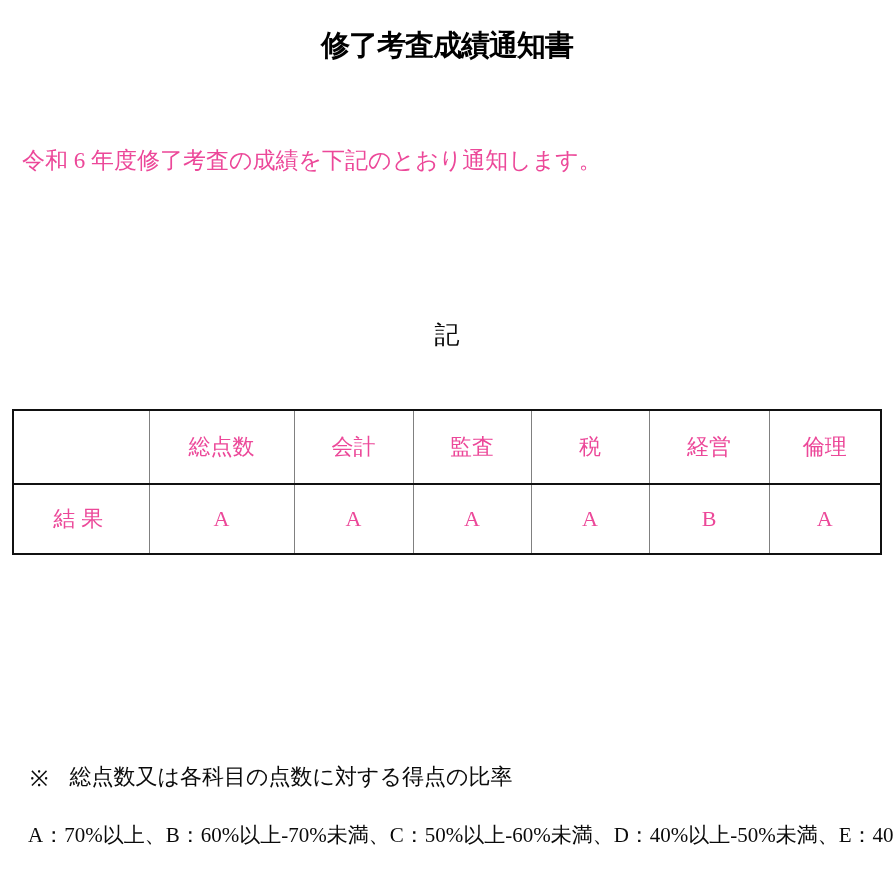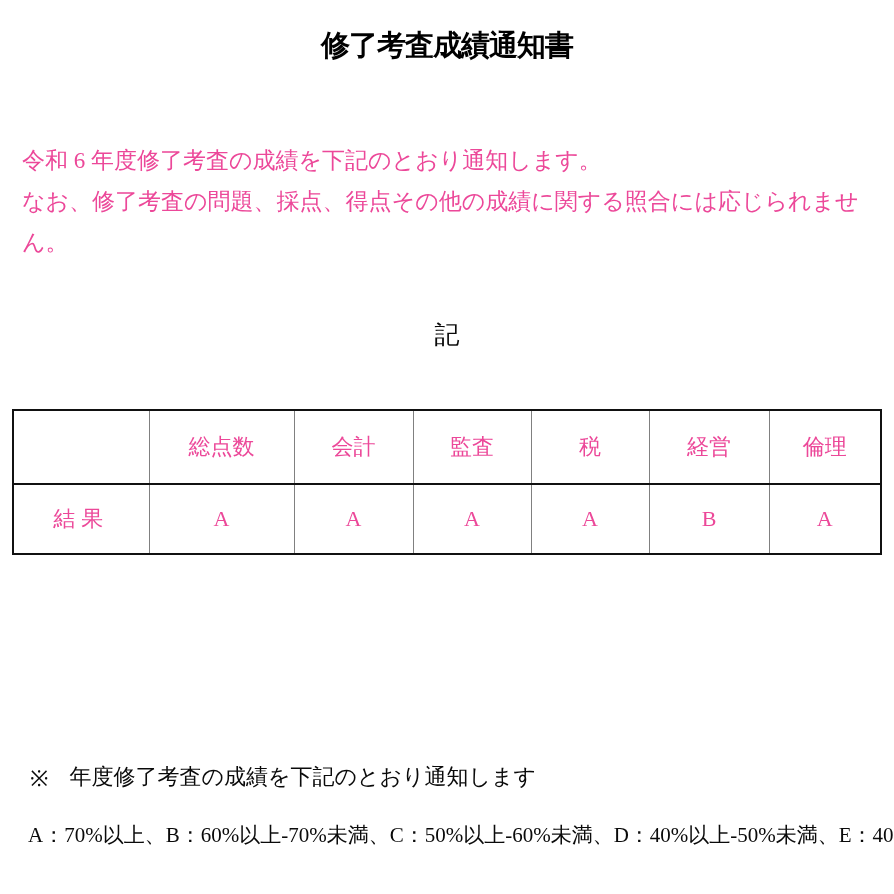--- a/index.html
+++ b/index.html
@@ -96,21 +96,20 @@
 </style>
 </head>
 <body>
 
 <div class="page">
 
   <div class="doc-title">修了考査成績通知書</div>
 
   <div class="intro">
     <div>令和 6 年度修了考査の成績を下記のとおり通知します。</div>
-    <div>なお、修了考査の問題、採点、得点その他の成績に関する照合には応じられません。</div>
   </div>
 
   <div class="section-marker">記</div>
 
   <table class="results">
     <colgroup>
       <col style="width:136px">
       <col style="width:145px">
       <col style="width:119px">
       <col style="width:118px">
@@ -135,18 +134,18 @@
         <td>A</td>
         <td>A</td>
         <td>B</td>
         <td>A</td>
       </tr>
     </tbody>
   </table>
 
   <div class="footnote">
     <span class="symbol">※</span>
-    <span>年度修了考査の成績を下記のとおり通知します</span>
+    <span>総点数又は各科目の点数に対する得点の比率</span>
   </div>
 
   <div class="grade-scale">A：70%以上、B：60%以上-70%未満、C：50%以上-60%未満、D：40%以上-50%未満、E：40%未満</div>
 
 </div>
 
 </body></html>

